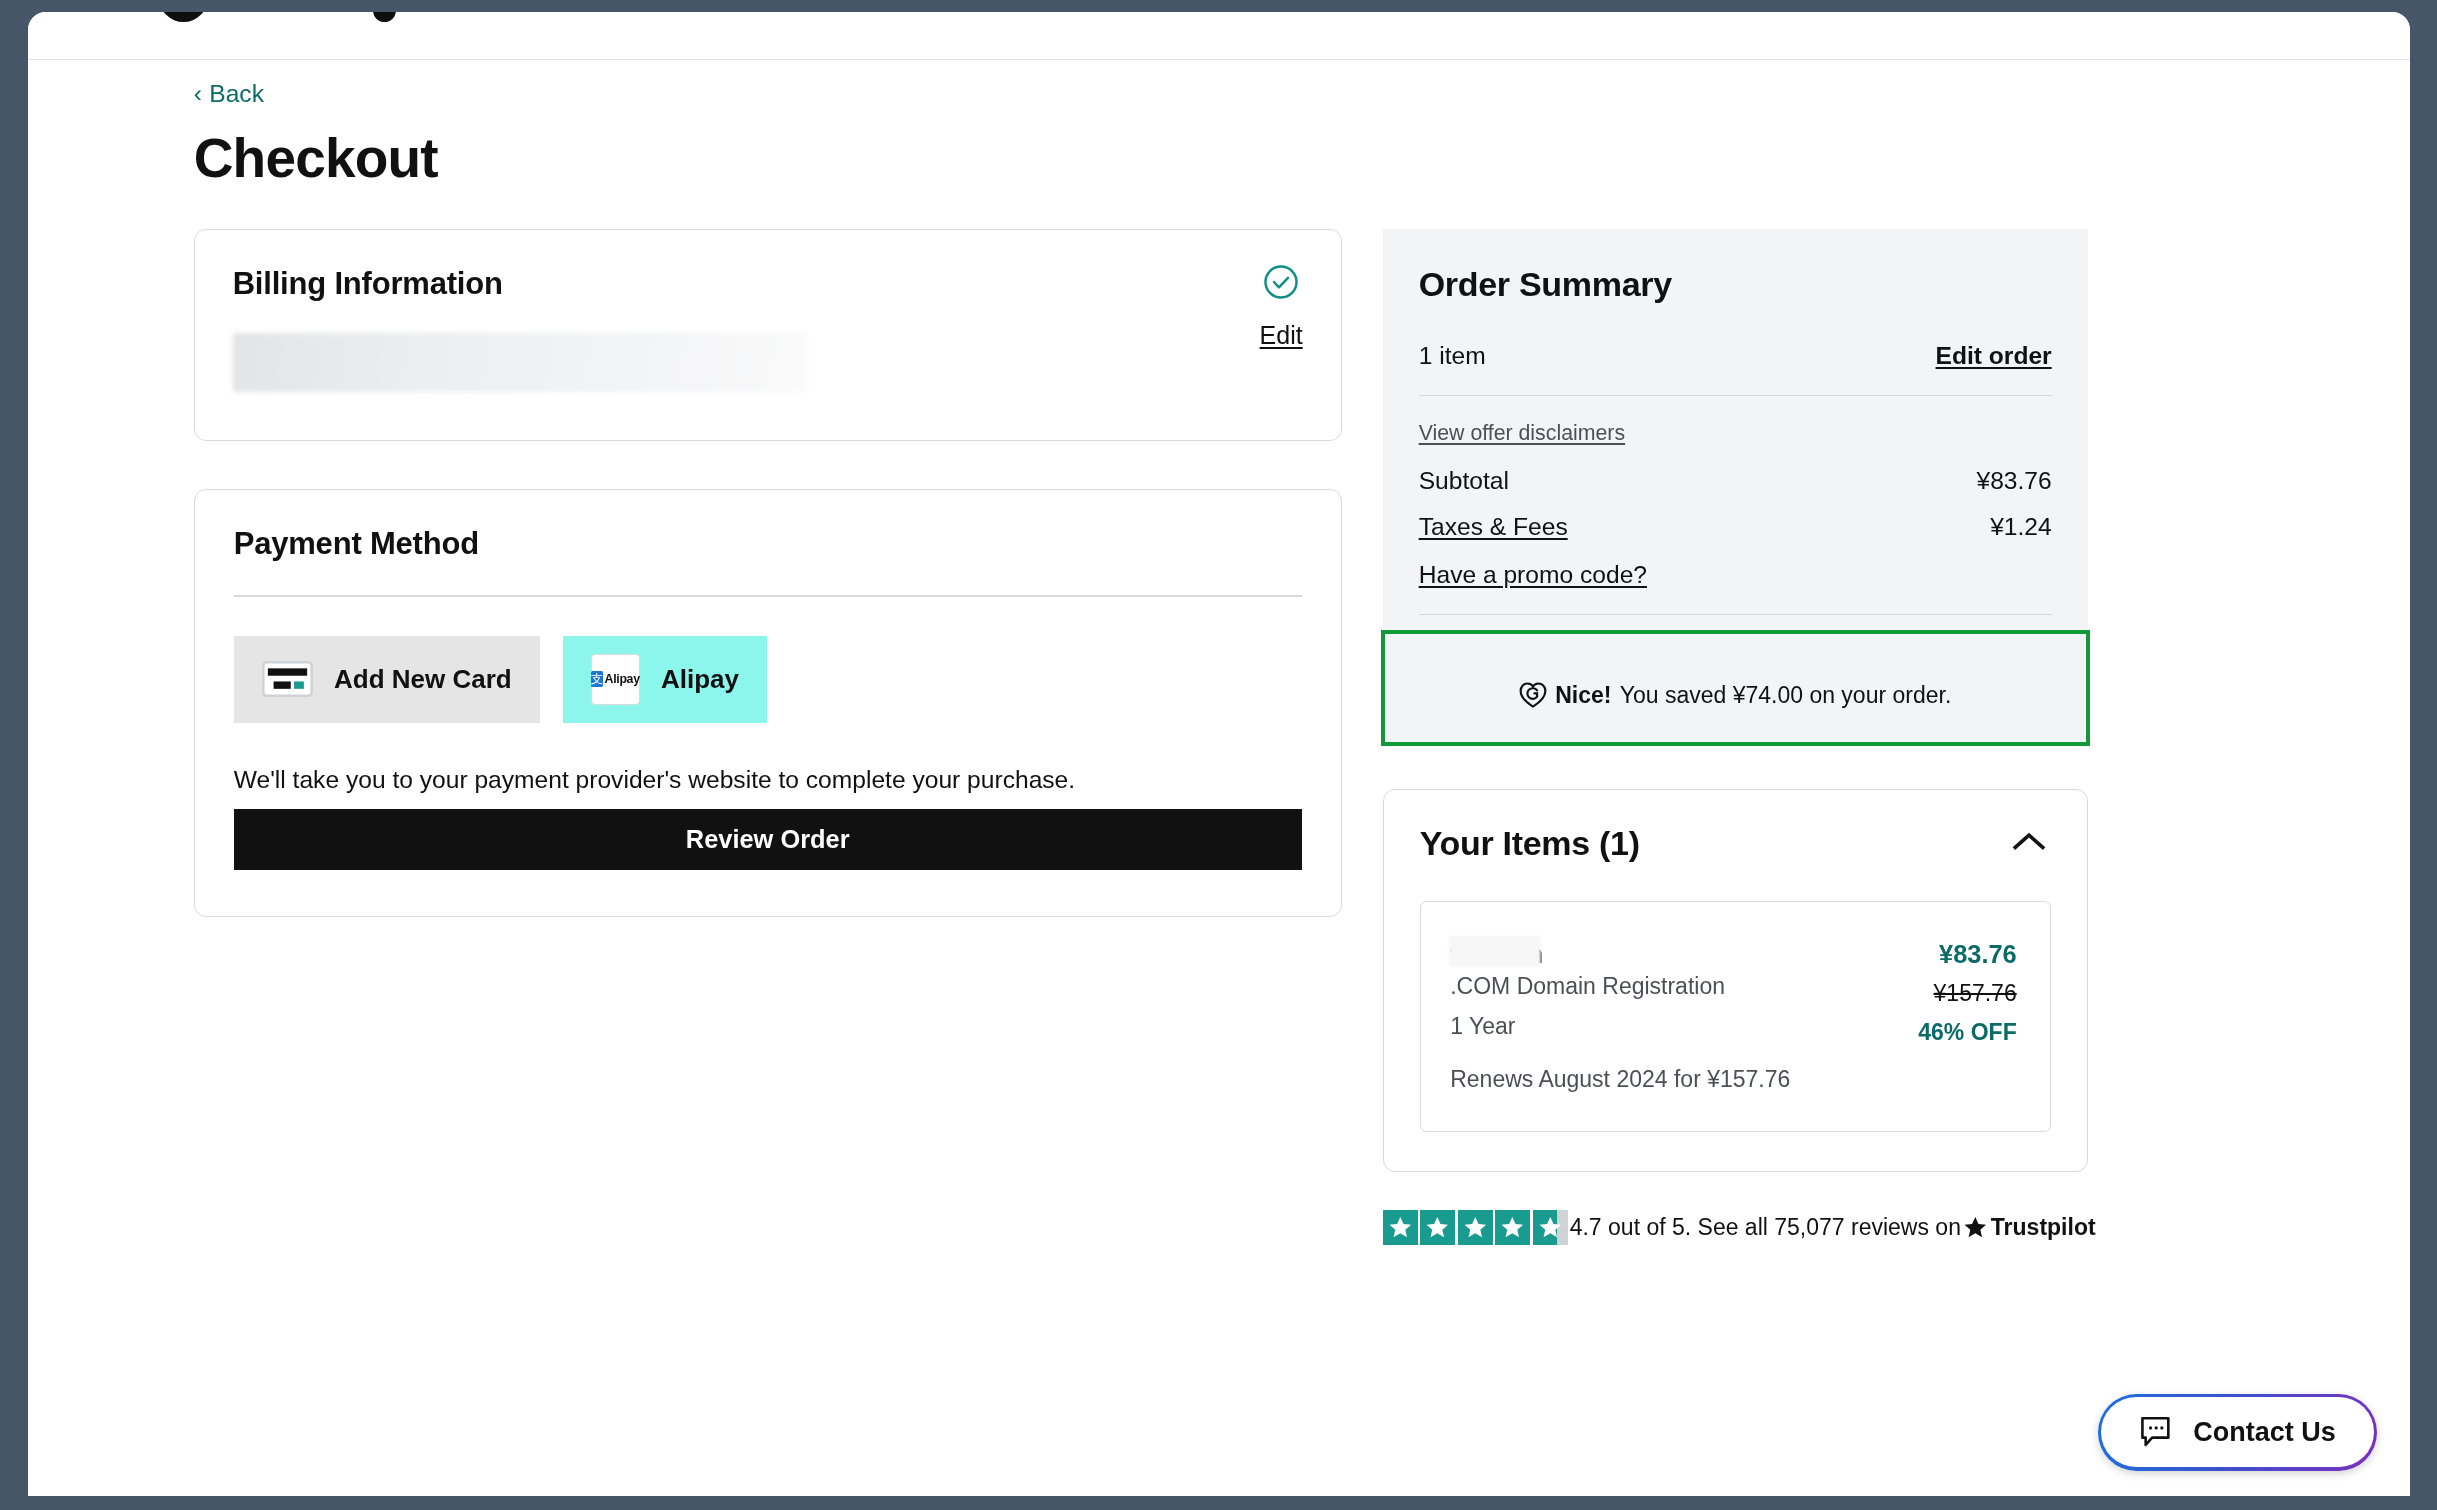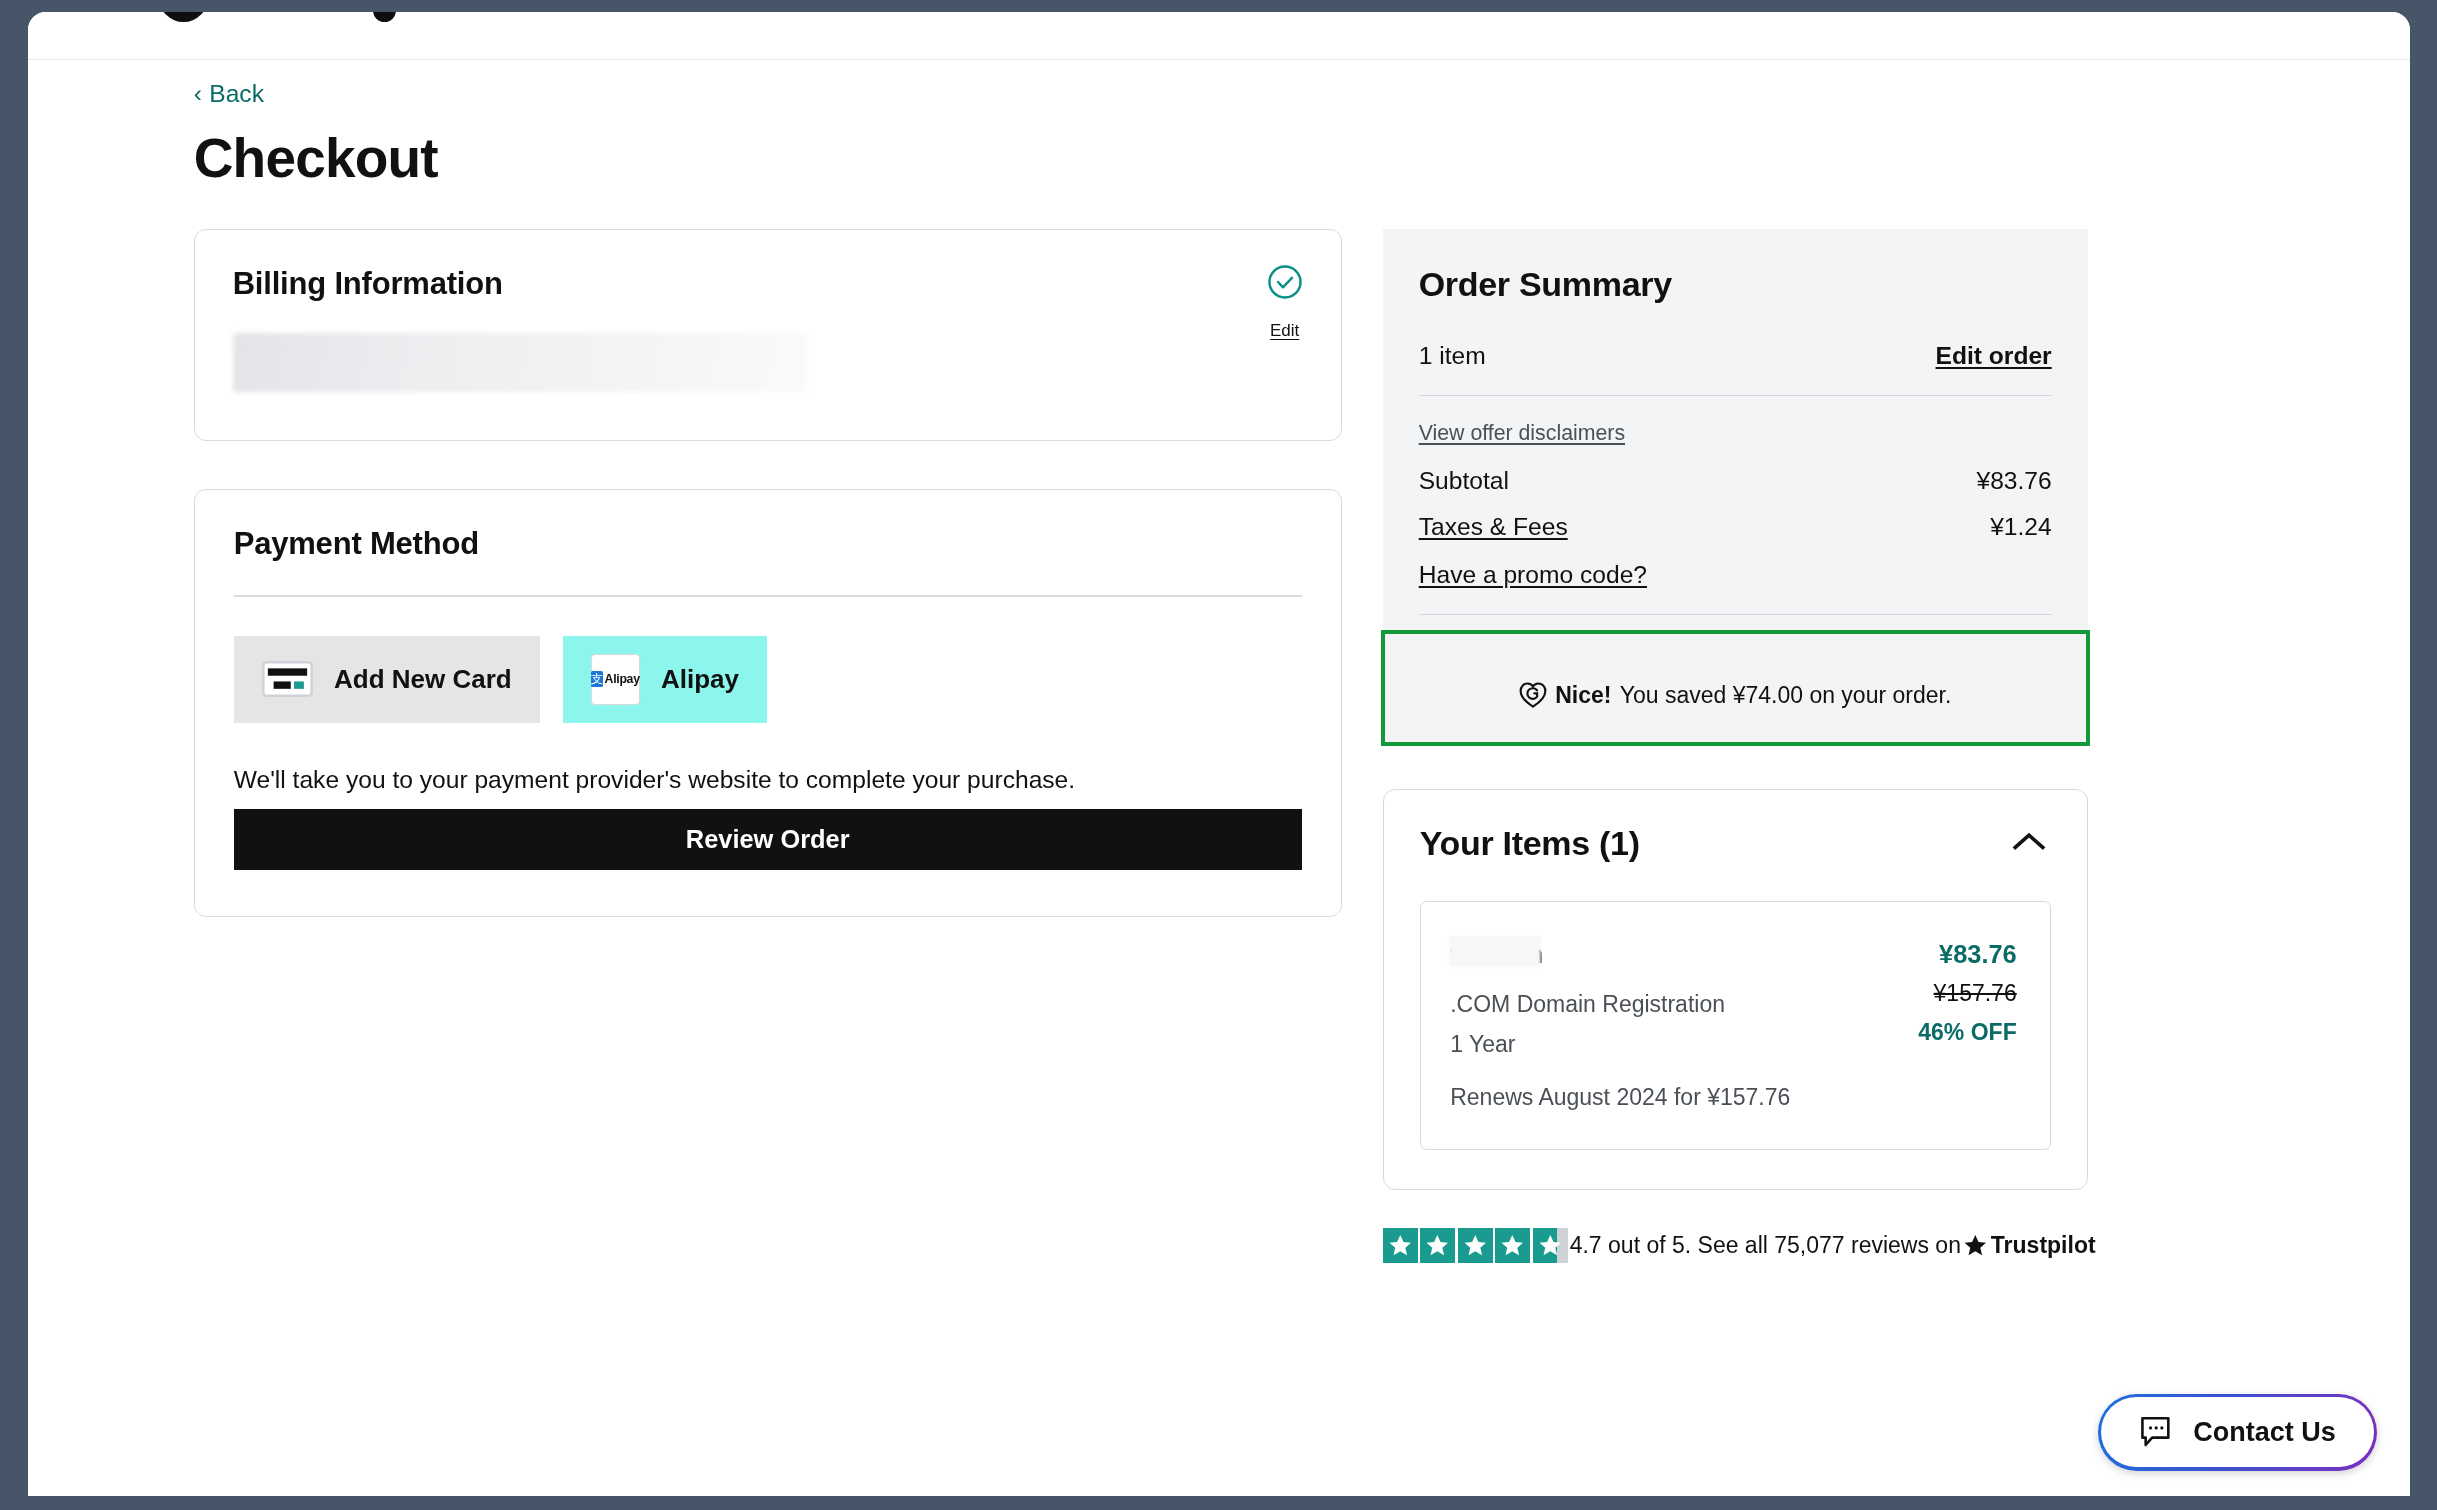--- a/index.html
+++ b/index.html
@@ -127,21 +127,21 @@
     position: absolute;
     right: 38px;
     top: 34px;
     display: flex;
     flex-direction: column;
     align-items: center;
     gap: 21.3px;
   }
   .check-circle { width: 36px; height: 36px; display:block; }
   .edit-link {
-    font-size: 17px;
+    font-size: 25px;
     color: #111111;
     text-decoration: underline;
     text-underline-offset: 3.3px;
     cursor: pointer;
   }
 
   
   #payment-card { margin-top: 48px; padding: 36px 39px 46px 39px; }
   #payment-divider {
     margin-top: 33px;
@@ -301,21 +301,20 @@
     display: inline-block;
   }
   .item-name .name-mask {
     position: absolute;
     left: -1.6px; top: -3.3px;
     width: 92px; height: 31px;
     background: #f7f7f8;
     filter: blur(1.6px);
   }
   .item-meta {
-    margin-top: 18px;
     font-size: 23px;
     color: #4b5056;
     line-height: 1.55;
   }
   .item-renews { margin-top: 21.3px; font-size: 23px; color: #4b5056; }
   .item-prices { text-align: right; white-space: nowrap; }
   .price-now { font-size: 25.4px; font-weight: 700; color: #0b6b67; }
   .price-was { margin-top: 11.5px; font-size: 23px; color: #111111; text-decoration: line-through; }
   .price-off { margin-top: 11.5px; font-size: 23px; font-weight: 700; color: #0b6b67; }
 

